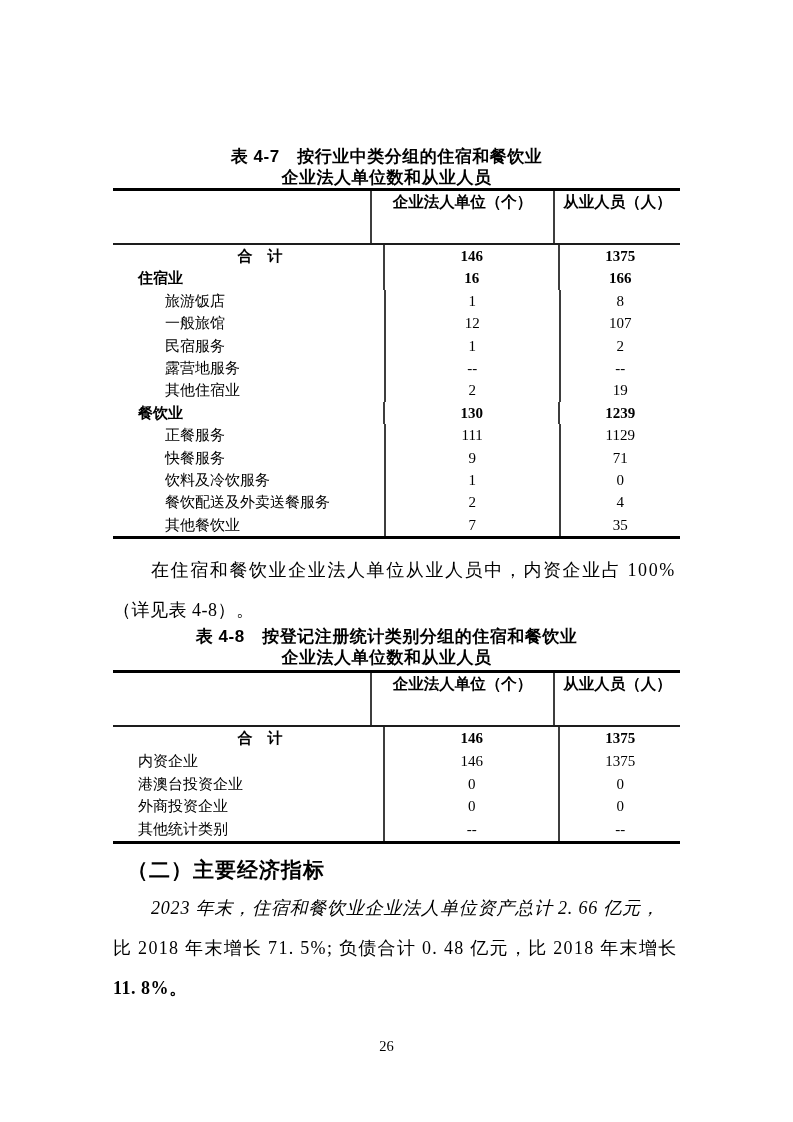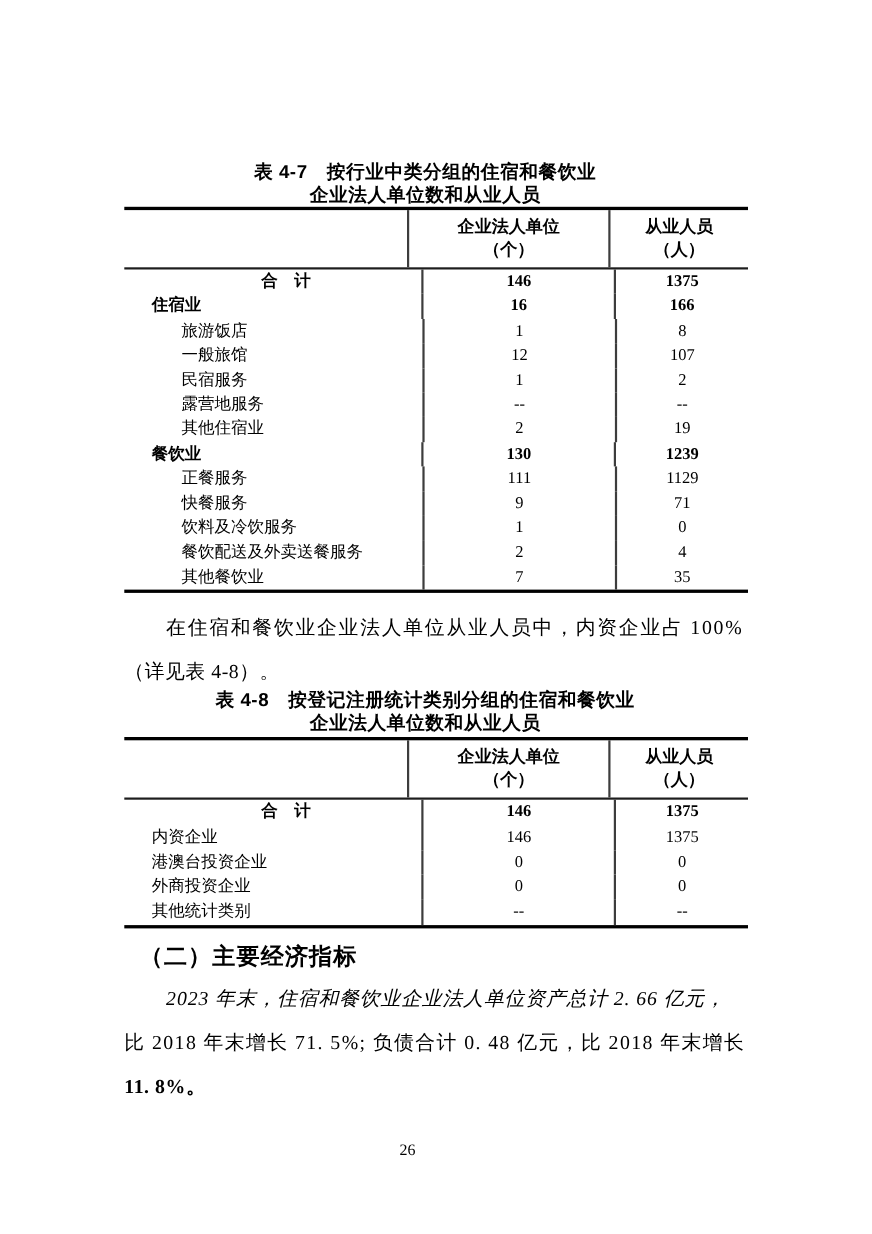--- a/index.html
+++ b/index.html
@@ -22,21 +22,21 @@
   .stat-table {
     position:absolute; left:113px; width:567px;
     border-top:3px solid #000; border-bottom:3px solid #000;
     box-sizing:border-box;
   }
   #t47 { top:188px; }
   #t48 { top:670px; }
   .thead { display:flex; border-bottom:2px solid #1d1d1d; }
   .hc {
     box-sizing:border-box; height:52px;
-    display:flex; flex-direction:column; justify-content:center;
+    display:flex; flex-direction:row; justify-content:center;
     text-align:center; font-family:"Liberation Sans","DejaVu Sans",sans-serif;
     font-weight:700; font-size:15.5px; line-height:21px;
   }
   .w1 { width:257px; }
   .w2 { width:183px; border-left:2px solid #3d3d3d; }
   .w3 { width:127px; border-left:2px solid #3d3d3d; }
   .tr { display:flex;margin-left:24px; }
   #t47 .tr { height:22.4px; line-height:22.4px; }
   #t48 .tr { height:22.8px; line-height:22.8px; }
   .td { box-sizing:border-box; font-size:15px; white-space:nowrap; overflow:visible; }
@@ -59,21 +59,21 @@
   #para2 .l1 { text-indent:38px; letter-spacing:0.8px;font-style:italic; }
   #para2 .l2 { letter-spacing:1.3px; }
   #para2 .l3 { letter-spacing:0.5px;font-weight:bold; }
 
   .sec-heading {
     position:absolute; left:127px; top:855px;
     font-family:"Liberation Sans","DejaVu Sans",sans-serif;
     font-weight:700; font-size:21px; letter-spacing:1px; line-height:30px;
   }
   .page-num {
-    position:absolute; top:1038px; left:0; width:741px;
+    position:absolute; top:1038px; left:16px; width:741px;
     text-align:center; font-size:14.5px;
   }
 </style>
 </head>
 <body>
 
 <div class="page">
 
   <div class="tbl-title" id="t47-title">
     <div>表 4-7　按行业中类分组的住宿和餐饮业</div>

